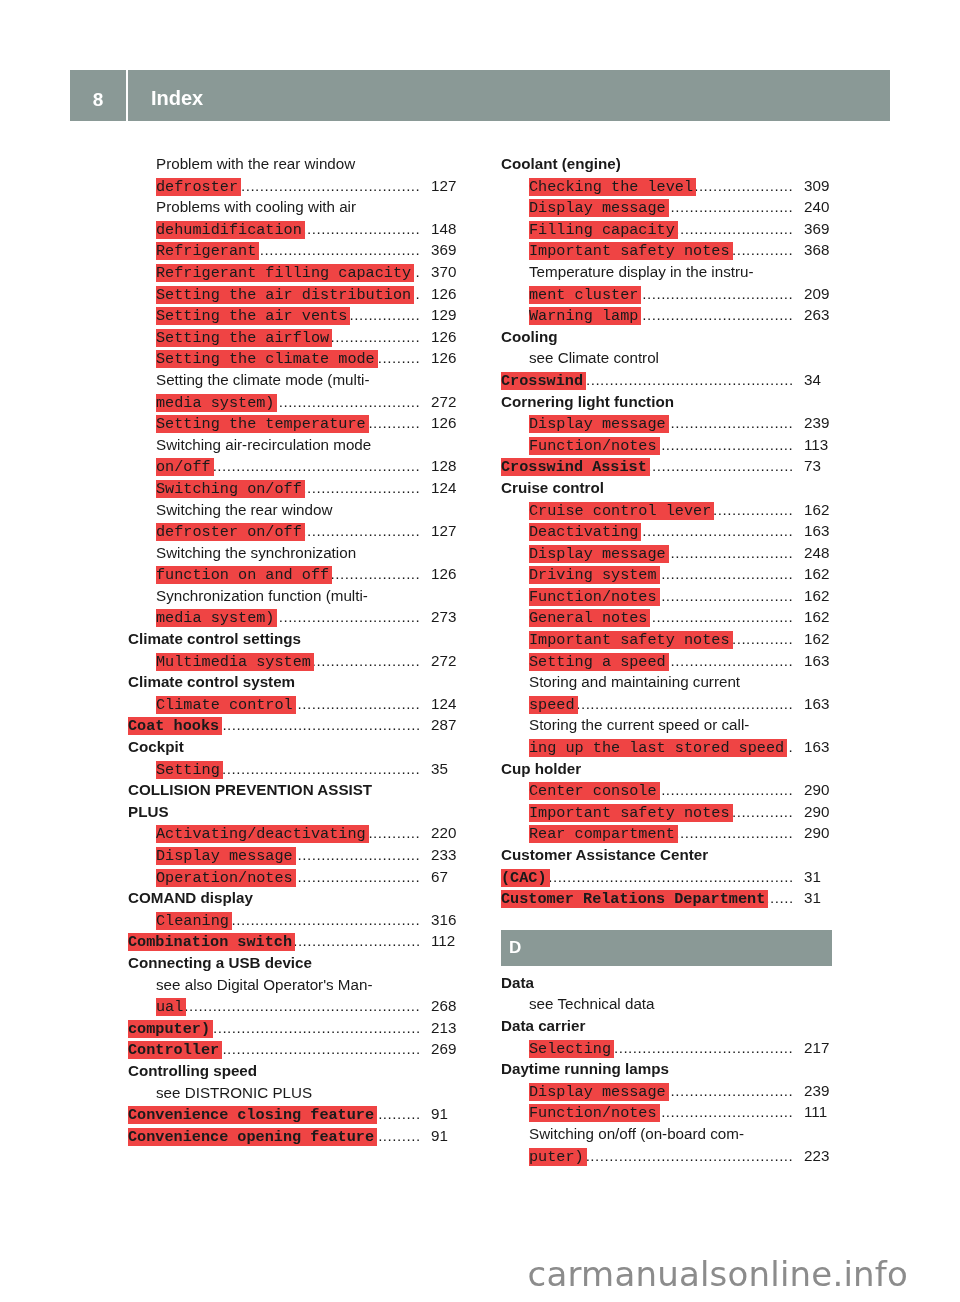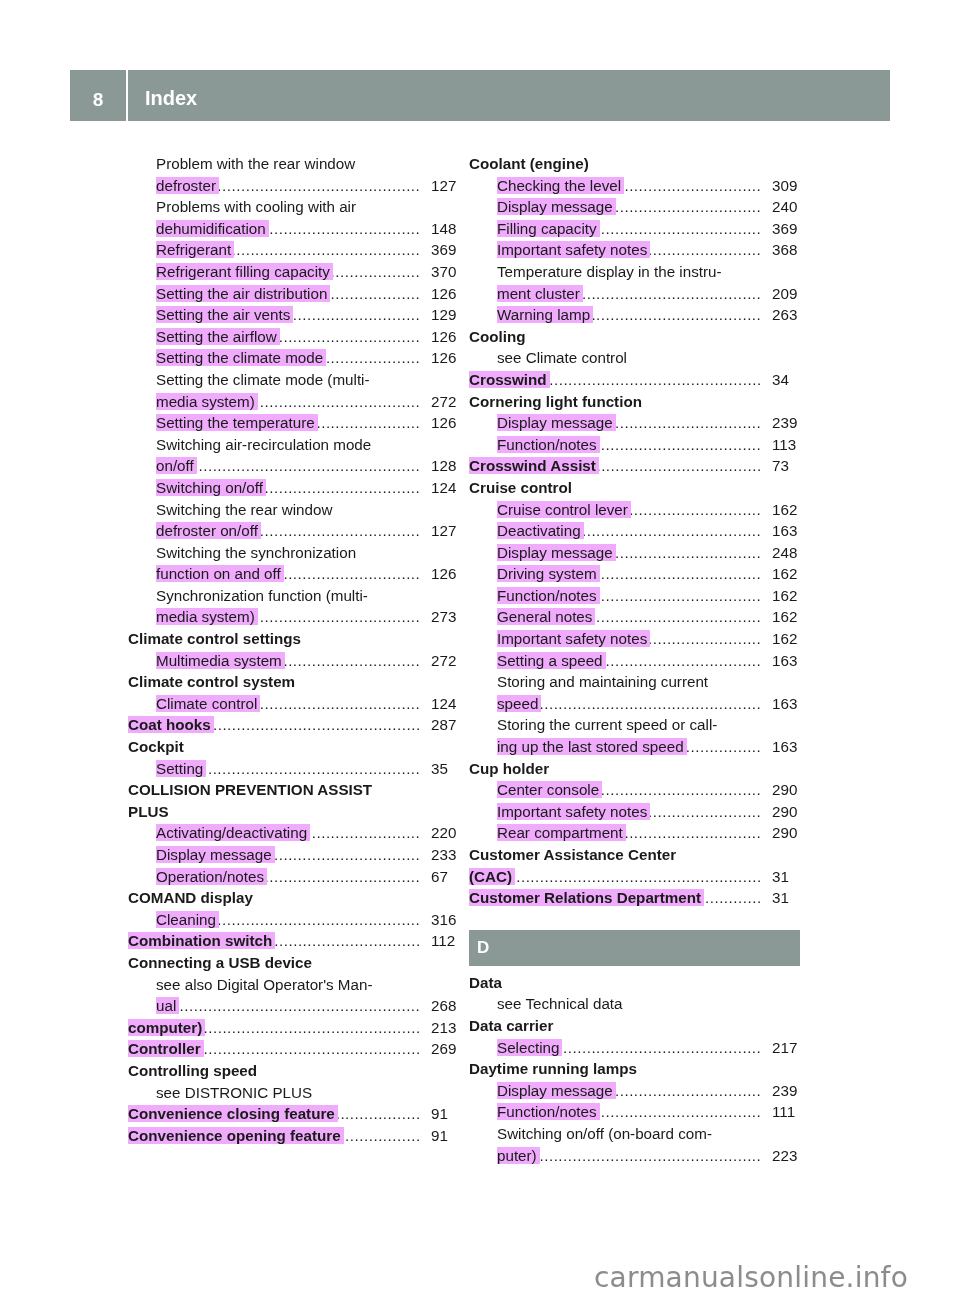--- a/index.html
+++ b/index.html
@@ -13,50 +13,50 @@
     }
     .page-num {
       width: 56px; height: 51px; background: #8a9996; color: #ffffff;
       font-weight: bold; font-size: 19px; display: flex; align-items: center; justify-content: center;
       padding-top: 8px; box-sizing: border-box;
     }
     .gap { width: 2px; background: #ffffff; }
     .title-box {
       flex: 1; height: 51px; background: #8a9996; color: #ffffff;
       font-weight: bold; font-size: 20px; display: flex; align-items: center;
-      padding-left: 17px; padding-top: 6px; box-sizing: border-box;
+      padding-left: 23px; padding-top: 6px; box-sizing: border-box;
     }
     .col {
       position: absolute; top: 153px; width: 331px;
       font-size: 15.2px; line-height: 21.6px;
     }
     .col-left { left: 128px; }
-    .col-right { left: 469px; }
+    .col-right { left: 501px; }
     .row { position: relative; white-space: nowrap; overflow: hidden; height: 21.6px; }
     .row.main { font-weight: bold; }
     .row.sub { padding-left: 28px; }
-    .row.leader .txt { background: #f0abfc; padding-right: 3px; position: relative; z-index: 1; }
+    .row.leader .txt { background: #ef4444; padding-right: 3px; position: relative; z-index: 1; font-family: Liberation Mono, monospace; }
     .row.leader::before {
       content: "....................................................................................................................................";
       position: absolute; left: 0; right: 40px; top: 0; overflow: hidden; white-space: nowrap;
       font-weight: normal; letter-spacing: 0.5px; color: #1a1a1a;
     }
     .row.sub.leader::before { left: 28px; }
     .row .pg {
       position: absolute; right: 0; top: 0; background: #ffffff; padding-left: 6px;
       font-weight: normal; z-index: 2; min-width: 28px; text-align: left;
     }
     .section-band {
       height: 36px; background: #8a9996; color: #ffffff; font-weight: bold; font-size: 17px;
       display: flex; align-items: center; padding-left: 8px; margin: 21px 0 6px 0;
       box-sizing: border-box;
     }
     .watermark {
       position: absolute; right: 52px; bottom: 8px; color: #8c8c8c;
-      font-size: 28px; font-family: "DejaVu Sans", sans-serif; letter-spacing: 0.2px;
+      font-size: 34px; font-family: "DejaVu Sans", sans-serif; letter-spacing: 0.2px;
     }
   </style>
 </head>
 <body>
 
 <div class="header">
   <div class="page-num">8</div>
   <div class="gap"></div>
   <div class="title-box">Index</div>
 </div>

